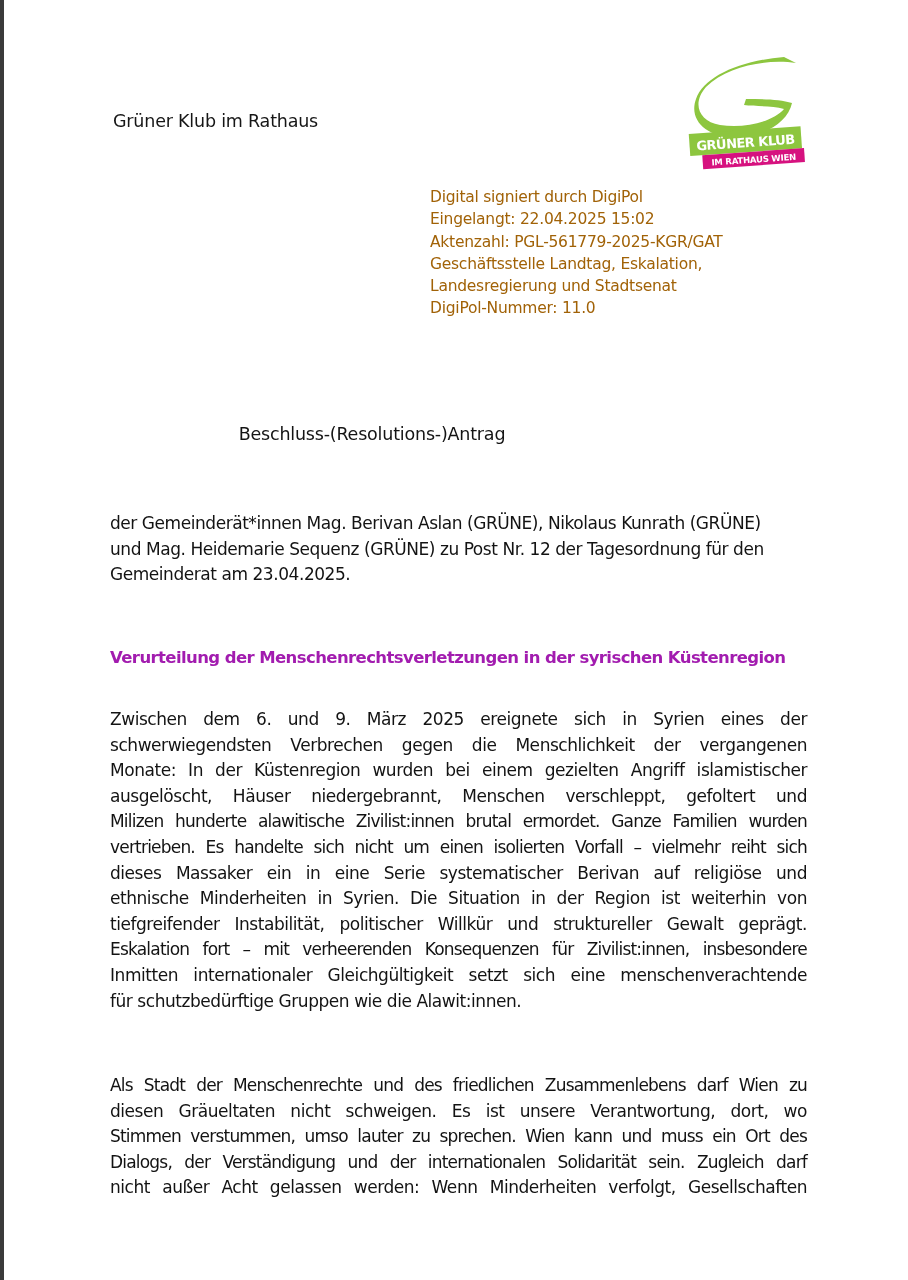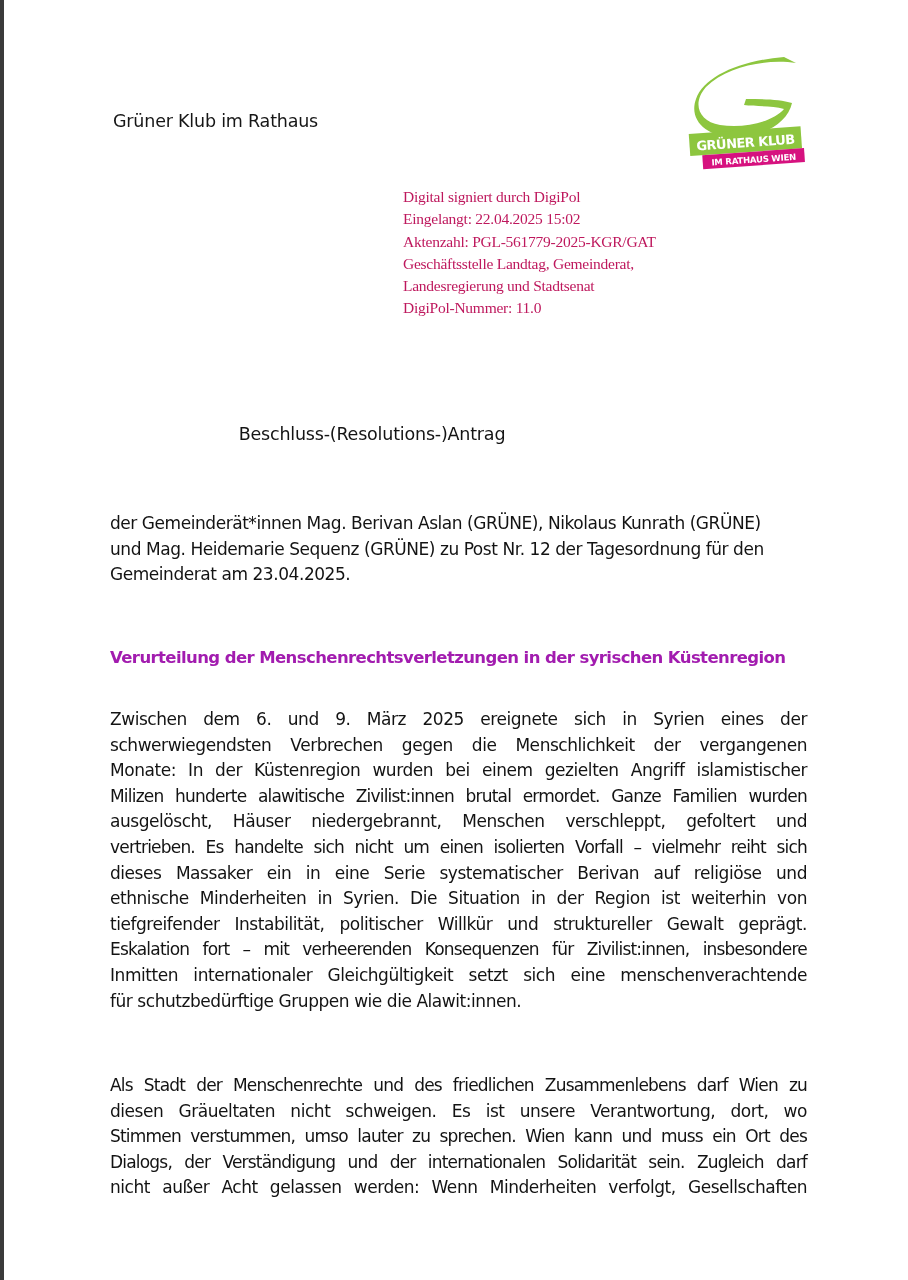--- a/index.html
+++ b/index.html
@@ -14,22 +14,22 @@
       background: #3a3a3a;
     }
     .club-name {
       position: absolute; left: 113px; top: 111px;
       font-size: 17.5px; letter-spacing: -0.2px; color: #161616;
     }
     .logo {
       position: absolute; left: 688px; top: 55px; width: 120px; height: 120px;
     }
     .sig-block {
-      position: absolute; left: 403px; top: 186px;
-      font-size: 15.5px; line-height: 22.3px; color: #be185d; letter-spacing: -0.25px; font-family: Liberation Serif, serif;
+      position: absolute; left: 430px; top: 186px;
+      font-size: 15.5px; line-height: 22.3px; color: #a16207; letter-spacing: -0.25px;
     }
     .sig-block div { white-space: nowrap; }
     .doc-type {
       position: absolute; left: 0; width: 744px; top: 424px; text-align: center;
       font-size: 17.5px; letter-spacing: -0.2px; color: #141414;
     }
     .intro {
       position: absolute; left: 110px; top: 511px; width: 700px;
       font-size: 17px; line-height: 25.5px; letter-spacing: -0.45px; color: #131313;
     }
@@ -67,41 +67,41 @@
     <text x="58" y="92" text-anchor="middle" font-family="DejaVu Sans, sans-serif" font-weight="bold" font-size="13" fill="#ffffff" letter-spacing="-0.5">GRÜNER KLUB</text>
     <rect x="14" y="97" width="102" height="14" fill="#d6127f"></rect>
     <text x="65" y="108" text-anchor="middle" font-family="DejaVu Sans, sans-serif" font-weight="bold" font-size="8.5" fill="#ffffff" letter-spacing="-0.2">IM RATHAUS WIEN</text>
   </g>
 </svg>
 
 <div class="sig-block">
   <div>Digital signiert durch DigiPol</div>
   <div>Eingelangt: 22.04.2025 15:02</div>
   <div>Aktenzahl: PGL-561779-2025-KGR/GAT</div>
-  <div>Geschäftsstelle Landtag, Gemeinderat,</div>
+  <div>Geschäftsstelle Landtag, Eskalation,</div>
   <div>Landesregierung und Stadtsenat</div>
   <div>DigiPol-Nummer: 11.0</div>
 </div>
 
 <div class="doc-type">Beschluss-(Resolutions-)Antrag</div>
 
 <div class="intro">
   <div>der Gemeinderät*innen Mag. Berivan Aslan (GRÜNE), Nikolaus Kunrath (GRÜNE)</div>
   <div>und Mag. Heidemarie Sequenz (GRÜNE) zu Post Nr. 12 der Tagesordnung für den</div>
   <div>Gemeinderat am 23.04.2025.</div>
 </div>
 
 <div class="subject">Verurteilung der Menschenrechtsverletzungen in der syrischen Küstenregion</div>
 
 <div class="body-par" id="p1">
   <span class="ln">Zwischen dem 6. und 9. März 2025 ereignete sich in Syrien eines der</span>
   <span class="ln">schwerwiegendsten Verbrechen gegen die Menschlichkeit der vergangenen</span>
   <span class="ln">Monate: In der Küstenregion wurden bei einem gezielten Angriff islamistischer</span>
+  <span class="ln">ausgelöscht, Häuser niedergebrannt, Menschen verschleppt, gefoltert und</span>
   <span class="ln tight">Milizen hunderte alawitische Zivilist:innen brutal ermordet. Ganze Familien wurden</span>
-  <span class="ln">ausgelöscht, Häuser niedergebrannt, Menschen verschleppt, gefoltert und</span>
   <span class="ln tight">vertrieben. Es handelte sich nicht um einen isolierten Vorfall – vielmehr reiht sich</span>
   <span class="ln">dieses Massaker ein in eine Serie systematischer Berivan auf religiöse und</span>
   <span class="ln">ethnische Minderheiten in Syrien. Die Situation in der Region ist weiterhin von</span>
   <span class="ln">tiefgreifender Instabilität, politischer Willkür und struktureller Gewalt geprägt.</span>
   <span class="ln tight">Eskalation fort – mit verheerenden Konsequenzen für Zivilist:innen, insbesondere</span>
   <span class="ln">Inmitten internationaler Gleichgültigkeit setzt sich eine menschenverachtende</span>
   <span class="ln last">für schutzbedürftige Gruppen wie die Alawit:innen.</span>
 </div>
 
 <div class="body-par" id="p2">

